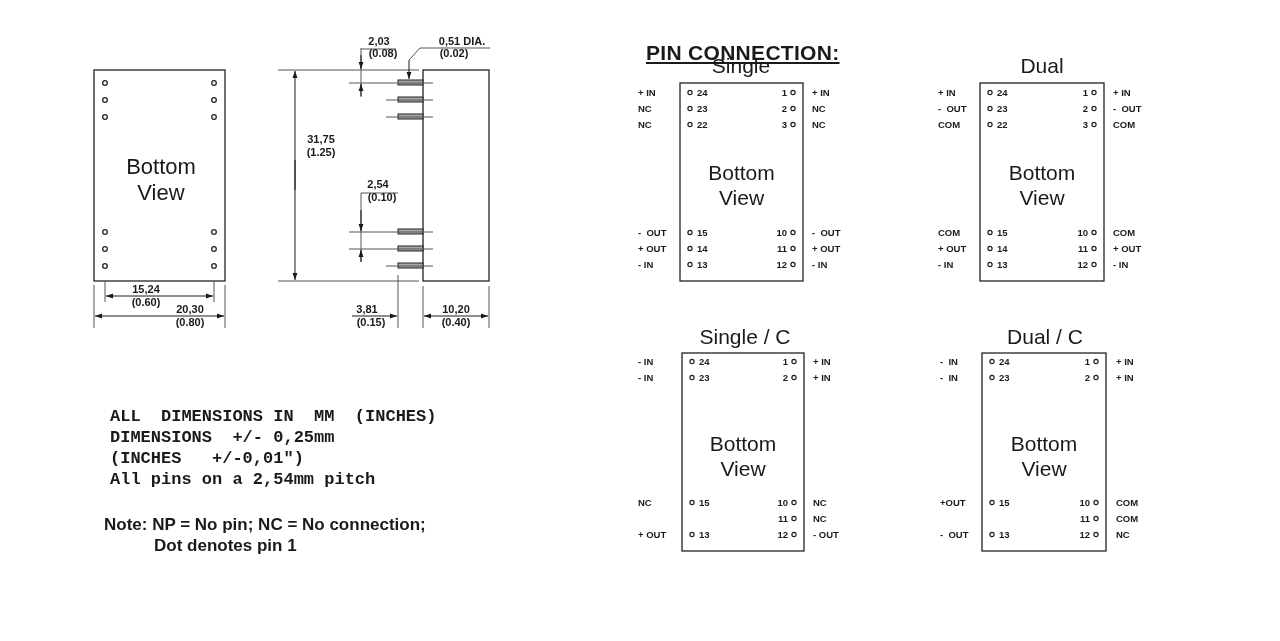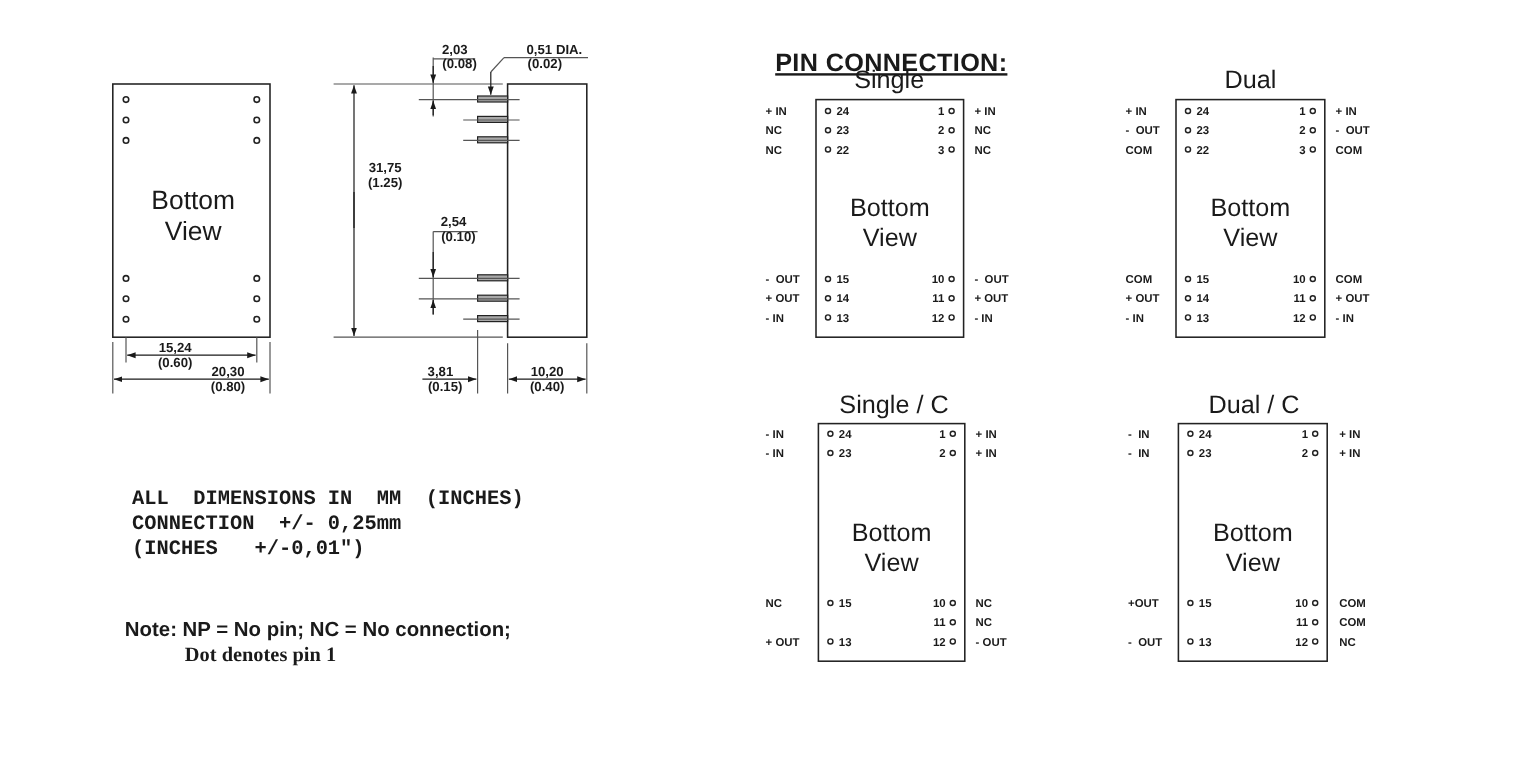--- a/index.html
+++ b/index.html
@@ -8,21 +8,21 @@
   .dim { font-family:"Liberation Sans", sans-serif; font-weight:bold; font-size:11px; fill:#1a1a1a; }
   .bv { font-family:"Liberation Sans", sans-serif; font-size:22px; fill:#1a1a1a; }
   .bv2 { font-family:"Liberation Sans", sans-serif; font-size:21px; fill:#1a1a1a; }
   .pn { font-family:"Liberation Sans", sans-serif; font-weight:bold; font-size:9.5px; fill:#1a1a1a; }
   .ttl { font-family:"Liberation Sans", sans-serif; font-size:21px; fill:#1a1a1a; }
   .heading { position:absolute; left:646px; top:13px; font-family:"Liberation Sans", sans-serif; font-weight:bold; font-size:21px; text-decoration:underline; letter-spacing:0.3px; color:#1a1a1a;margin-top:28px; }
   .notes { position:absolute; left:110px; top:406px; font-family:Liberation Mono, monospace; font-weight:bold; font-size:17px; line-height:21px; color:#1a1a1a; }
   .notes div { white-space:pre; }
   .note2 { position:absolute; left:104px; top:514px; font-family:"Liberation Sans", sans-serif; font-weight:bold; font-size:17px; line-height:21px; color:#1a1a1a; }
   .note2 div { white-space:pre; }
-  .note2 .indent { padding-left:50px;font-family:Liberation Serif, serif; }
+  .note2 .indent { padding-left:50px; }
 </style>
 </head>
 <body>
 
 <div class="heading">PIN  CONNECTION:</div>
 
 <svg width="1280" height="641" viewBox="0 0 1280 641">
   <defs>
     <marker id="arr" viewBox="0 0 10 10" refX="10" refY="5" markerWidth="7" markerHeight="7" orient="auto-start-reverse">
       <path d="M0,1.5 L10,5 L0,8.5 z" fill="#1a1a1a"></path>
@@ -267,19 +267,20 @@
         <text class="pn" x="1116" y="522" style="white-space: pre;">COM</text>
         <circle cx="1096" cy="534.5" r="2.1" fill="#fff" stroke="#222" stroke-width="1.2"></circle>
         <text class="pn" x="1090" y="538" text-anchor="end">12</text>
         <text class="pn" x="1116" y="538" style="white-space: pre;">NC</text>
       </g>
     </g>
 </svg>
 
 <div class="notes">
   <div>ALL  DIMENSIONS IN  MM  (INCHES)</div>
-  <div>CONNECTION  +/- 0,25mm</div>
+  <div>DIMENSIONS  +/- 0,25mm</div>
   <div>(INCHES   +/-0,01")</div>
+  <div>All pins on a 2,54mm pitch</div>
 </div>
 <div class="note2">
   <div>Note: NP = No pin; NC = No connection;</div>
   <div class="indent">Dot denotes pin 1</div>
 </div>
 
 </body></html>

